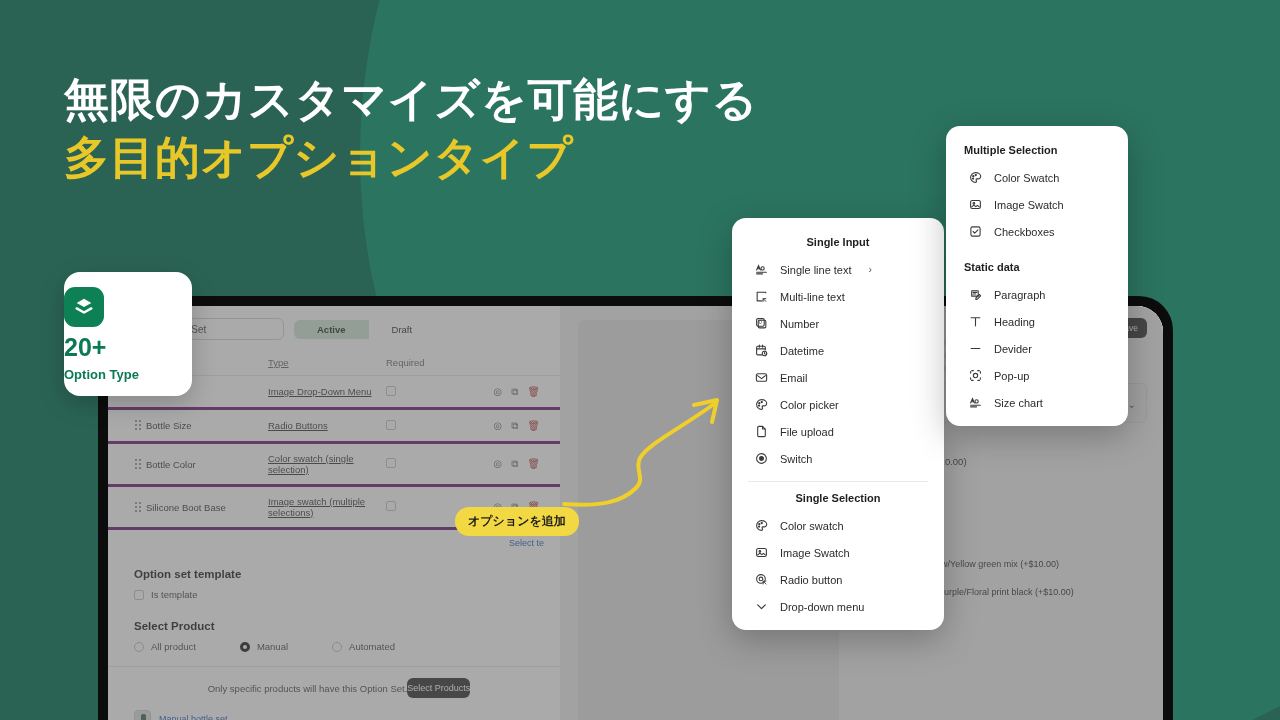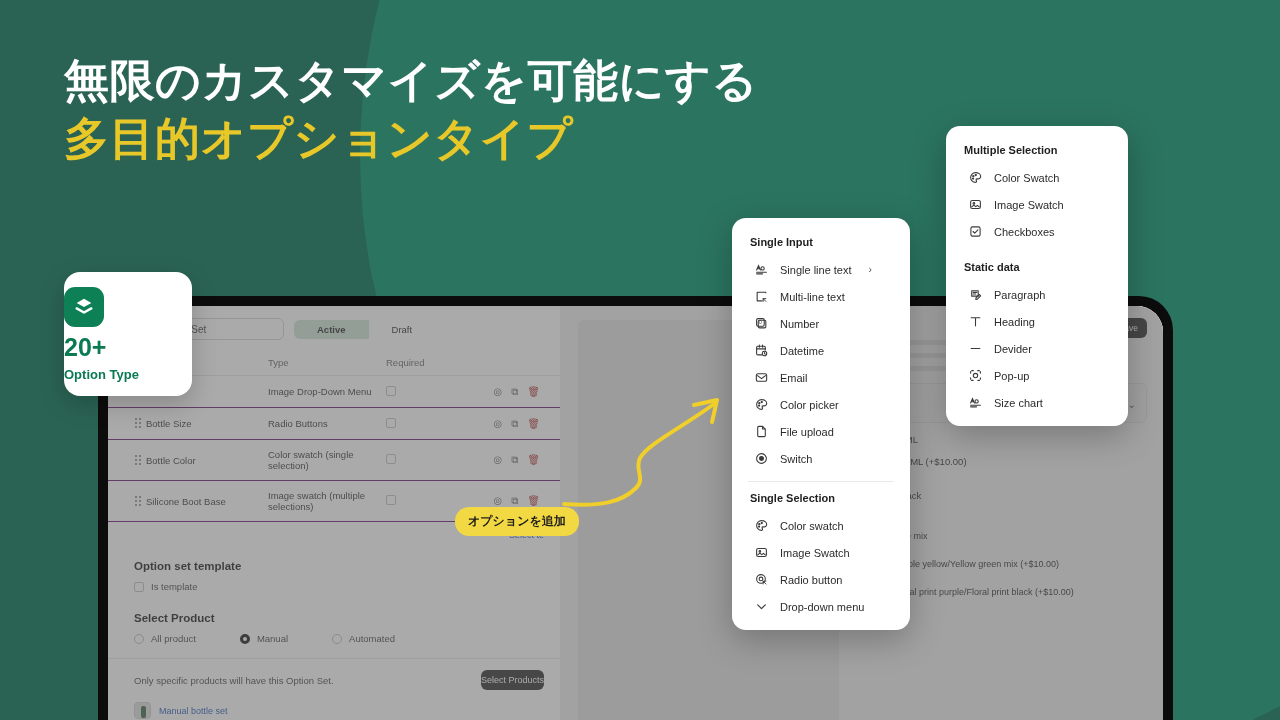--- a/index.html
+++ b/index.html
@@ -18,21 +18,21 @@
     opacity:.75;
   }
   #bg-base{position:absolute;inset:0;background:#2a6354;}
 
   
   #headline{position:absolute;left:64px;top:52px;z-index:40;}
   #headline .l1,#headline .l2{
     font-size:45px;line-height:58px;font-weight:700;
     letter-spacing:.5px;white-space:nowrap;
   }
-  #headline .l1{color:#ffffff;}
+  #headline .l1{color:#ffffff;margin-top:19px;}
   #headline .l2{color:#e8c728;}
 
   
   #device{
     position:absolute;left:98px;top:296px;width:1075px;height:460px;
     z-index:10;
   }
   #device-bezel{
     position:absolute;inset:0;background:#0c0c0c;
     border-radius:34px;
@@ -63,46 +63,46 @@
   .seg .off{background:transparent;}
 
   
   table.opt{width:100%;border-collapse:collapse;table-layout:fixed;}
   table.opt th{
     text-align:left;font-size:9.5px;font-weight:400;color:#6b6b6b;
     padding:7px 4px;border-bottom:1px solid #e6e6e6;
   }
   table.opt td{
     font-size:9.5px;color:#3a3a3a;padding:9px 4px;
-    border-bottom:1px solid #701a75;vertical-align:middle;
+    border-bottom:3px solid #701a75;vertical-align:middle;
   }
   .c-drag{width:34px;padding-left:26px!important;}
   .c-name{width:122px;}
-  .c-type{width:118px;}
+  .c-type{width:118px;text-decoration:underline;}
   .c-req{width:68px;}
   .c-act{width:auto;}
   .grip{display:inline-block;width:8px;height:11px;
     background-image:radial-gradient(#9a9a9a 42%,transparent 43%);
     background-size:4px 4px;background-position:0 0;}
   .cb{width:10px;height:10px;border:1px solid #c2c2c2;border-radius:2px;background:#fff;display:inline-block;}
   .acts{display:flex;gap:9px;justify-content:flex-end;padding-right:16px;}
   .acts span{font-size:10px;line-height:1;color:#666;}
   .acts .del{color:#b03030;}
 
   .selt{text-align:right;padding:8px 16px 10px 0;font-size:9px;color:#2a5fb8;}
 
   .sec{padding:10px 26px 4px 26px;}
   .sec h3{font-size:11.5px;color:#1f1f1f;font-weight:700;margin-bottom:9px;}
   .chk-row{display:flex;align-items:center;gap:7px;font-size:9.5px;color:#4a4a4a;}
   .radios{display:flex;gap:44px;margin-top:2px;}
   .radio{display:flex;align-items:center;gap:7px;font-size:9.5px;color:#4a4a4a;}
   .rd{width:10px;height:10px;border-radius:50%;border:1px solid #bdbdbd;display:inline-block;}
   .rd.on{border:3px solid #1c1c1c;}
   .hr{height:1px;background:#e8e8e8;margin:10px 0 0 0;}
-  .footrow{display:flex;align-items:center;justify-content:space-between;padding:11px 16px 8px 26px;}
+  .footrow{display:flex;align-items:center;justify-content:center;padding:11px 16px 8px 26px;}
   .footrow .txt{font-size:9.5px;color:#4a4a4a;}
   .btn-dark{background:#303030;color:#fff;font-size:9px;border-radius:6px;padding:5px 0;}
   .prodrow{display:flex;align-items:center;gap:8px;padding:4px 26px;}
   .prodthumb{width:17px;height:17px;border-radius:4px;background:#dfdfdf;border:1px solid #d0d0d0;position:relative;overflow:hidden;}
   .prodthumb::after{content:"";position:absolute;left:6px;top:3px;width:5px;height:12px;background:#3f6b47;border-radius:2px;}
   .prodname{font-size:9px;color:#2a5fb8;}
 
   
   .prev-card{position:absolute;left:18px;top:14px;right:14px;bottom:18px;background:#e2e2e2;border-radius:6px;}
 
@@ -141,21 +141,21 @@
     position:absolute;background:#fff;border-radius:14px;z-index:70;
     box-shadow:0 10px 34px rgba(0,0,0,.26);
     padding:12px 0 10px 0;
   }
   .menu .grp{font-size:11px;font-weight:700;color:#1f1f1f;padding:6px 18px 8px 18px;}
   .mi{display:flex;align-items:center;gap:11px;padding:7px 18px 7px 22px;font-size:11px;color:#2b2b2b;}
   .mi .mico{width:15px;flex:0 0 15px;display:flex;align-items:center;justify-content:center;color:#3a3a3a;}
   .mi .chev{margin-left:6px;color:#555;font-size:10px;}
   .menu .divider{height:1px;background:#e9e9e9;margin:9px 16px 4px 16px;}
 
-  #menu-single{left:732px;top:218px;width:178px;}
+  #menu-single{left:732px;top:218px;width:212px;text-align:center;}
   #menu-multi{left:946px;top:126px;width:182px;}
 
   
   #tooltip{
     position:absolute;left:455px;top:507px;z-index:80;
     background:#f2d842;border-radius:14px;padding:6px 13px;
     font-size:12px;font-weight:700;color:#1b1b1b;white-space:nowrap;
   }
   #arrow-svg{position:absolute;left:560px;top:380px;z-index:79;overflow:visible;}
 

